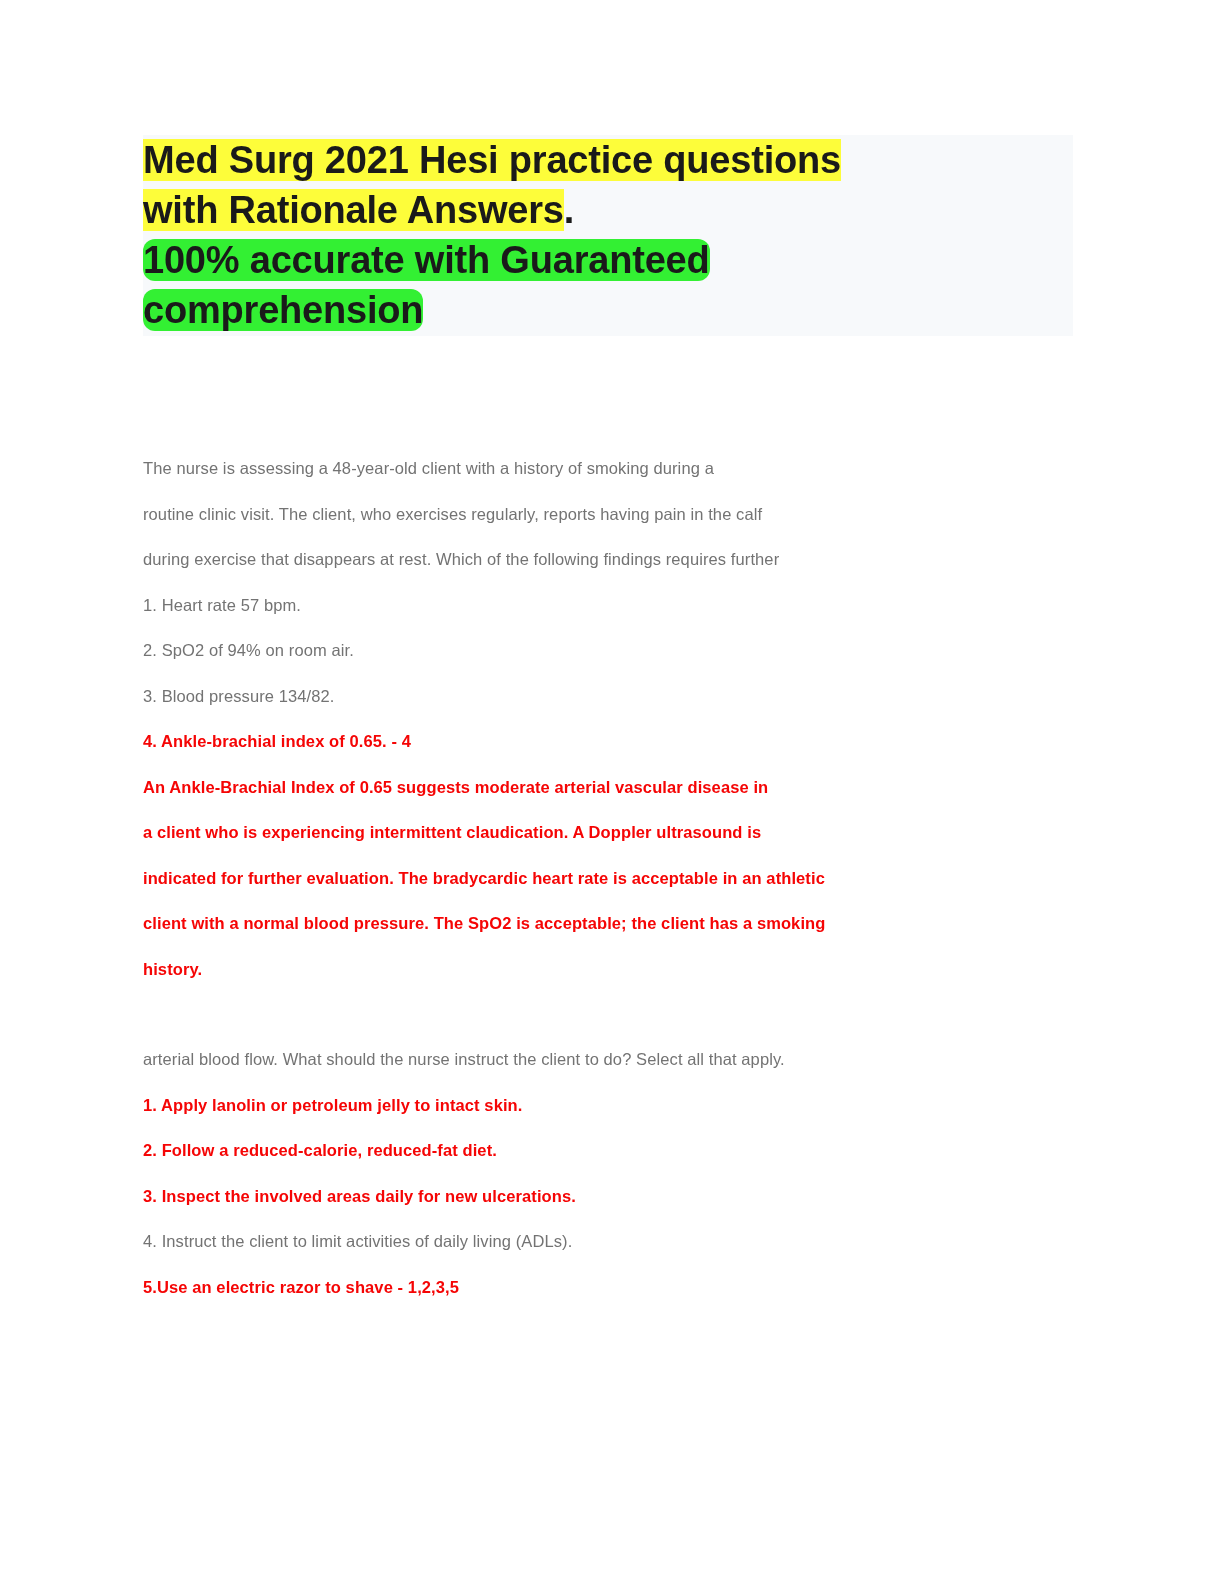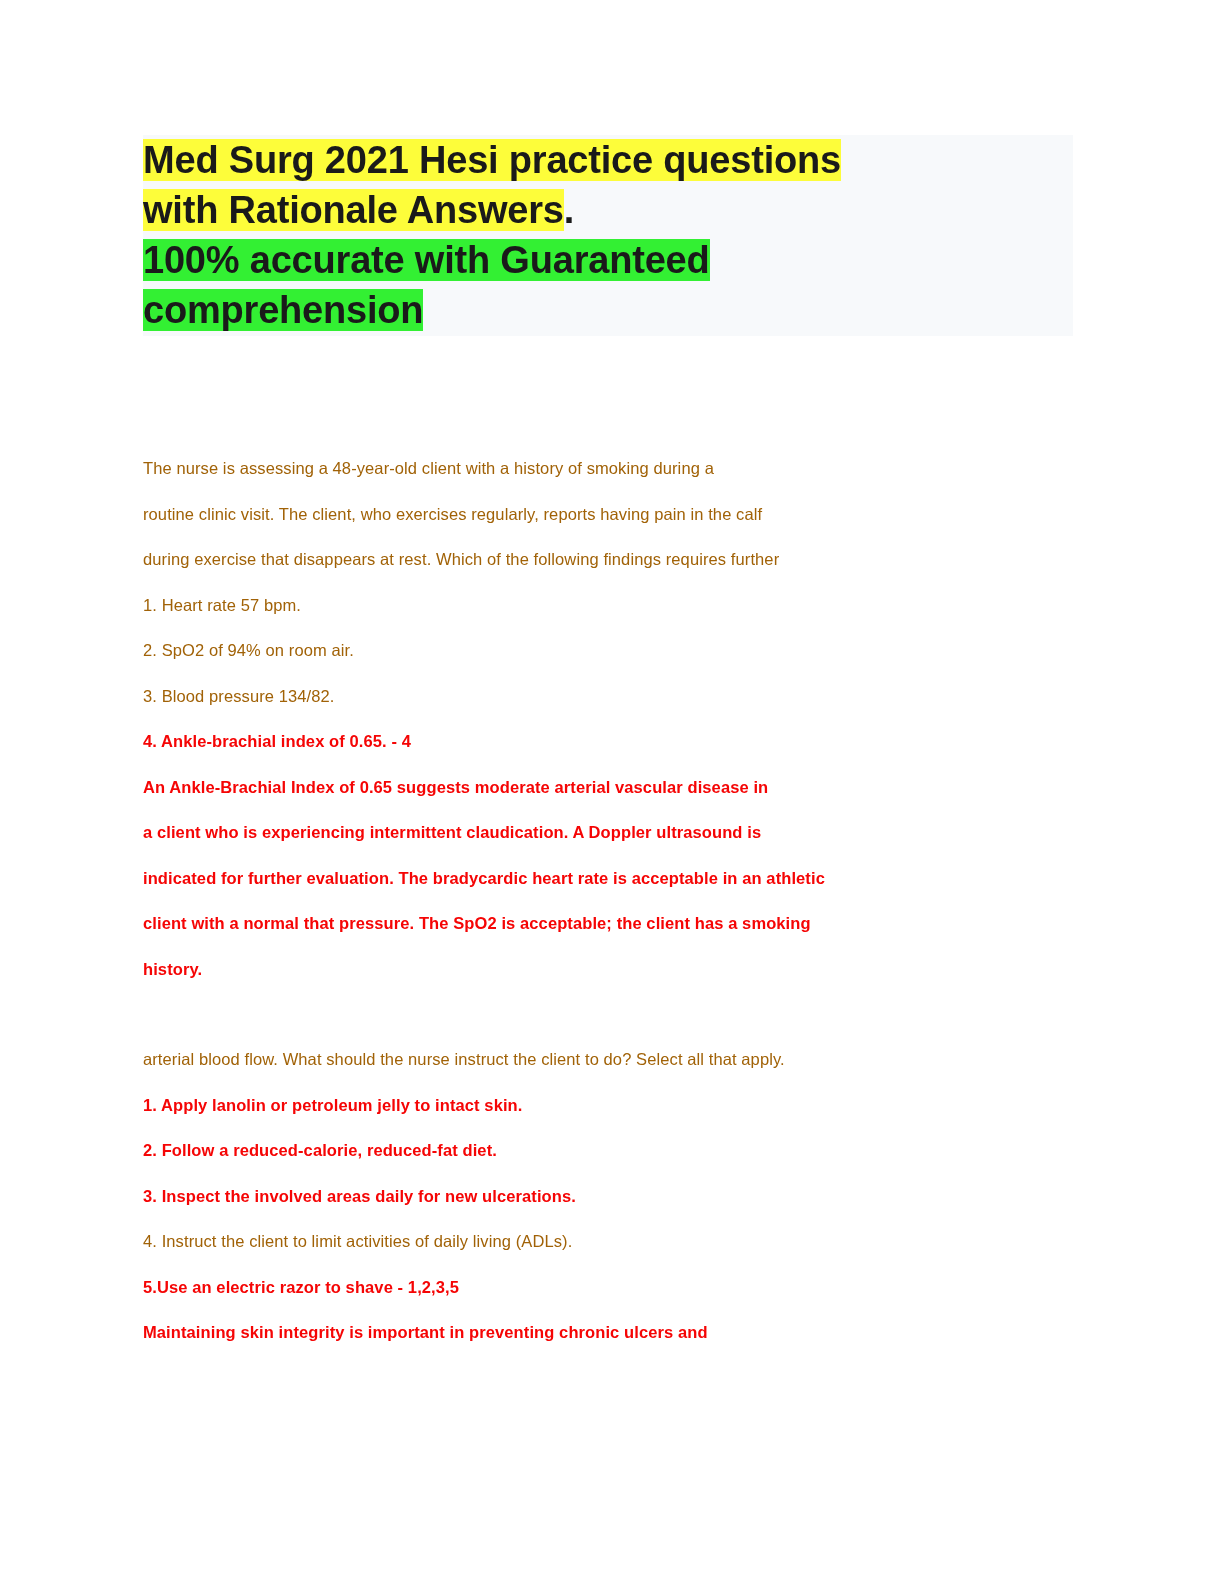--- a/index.html
+++ b/index.html
@@ -34,41 +34,42 @@
     font-weight: bold;
     color: #1a1a1a;
     line-height: 1.32;
     letter-spacing: -0.2px;
   }
   .hl-yellow {
     background: #fdfd3a;
   }
   .hl-green {
     background: #33f033;
+    border-radius: 12px;
   }
   .doc-body {
     position: absolute;
     left: 143px;
     top: 446px;
     width: 790px;
   }
   .line {
     display: block;
     height: 45.5px;
     line-height: 45.5px;
     white-space: nowrap;
     font-size: 16.5px;
     letter-spacing: 0.1px;
   }
   .line.red {
     color: #f50505;
     font-weight: bold;
   }
   .line.black {
-    color: #a16207;
+    color: #737373;
   }
   .gap {
     display: block;
     height: 45px;
   }
 </style>
 </head>
 <body>
 
 <div class="page">
@@ -84,25 +85,24 @@
     <span class="line black">The nurse is assessing a 48-year-old client with a history of smoking during a</span>
     <span class="line black">routine clinic visit. The client, who exercises regularly, reports having pain in the calf</span>
     <span class="line black">during exercise that disappears at rest. Which of the following findings requires further</span>
     <span class="line black">1. Heart rate 57 bpm.</span>
     <span class="line black">2. SpO2 of 94% on room air.</span>
     <span class="line black">3. Blood pressure 134/82.</span>
     <span class="line red">4. Ankle-brachial index of 0.65. - 4</span>
     <span class="line red">An Ankle-Brachial Index of 0.65 suggests moderate arterial vascular disease in</span>
     <span class="line red">a client who is experiencing intermittent claudication. A Doppler ultrasound is</span>
     <span class="line red">indicated for further evaluation. The bradycardic heart rate is acceptable in an athletic</span>
-    <span class="line red">client with a normal that pressure. The SpO2 is acceptable; the client has a smoking</span>
+    <span class="line red">client with a normal blood pressure. The SpO2 is acceptable; the client has a smoking</span>
     <span class="line red">history.</span>
     <span class="gap"></span>
     <span class="line black">arterial blood flow. What should the nurse instruct the client to do? Select all that apply.</span>
     <span class="line red">1. Apply lanolin or petroleum jelly to intact skin.</span>
     <span class="line red">2. Follow a reduced-calorie, reduced-fat diet.</span>
     <span class="line red">3. Inspect the involved areas daily for new ulcerations.</span>
     <span class="line black">4. Instruct the client to limit activities of daily living (ADLs).</span>
     <span class="line red">5.Use an electric razor to shave - 1,2,3,5</span>
-    <span class="line red">Maintaining skin integrity is important in preventing chronic ulcers and</span>
   </div>
 
 </div>
 
 </body></html>

